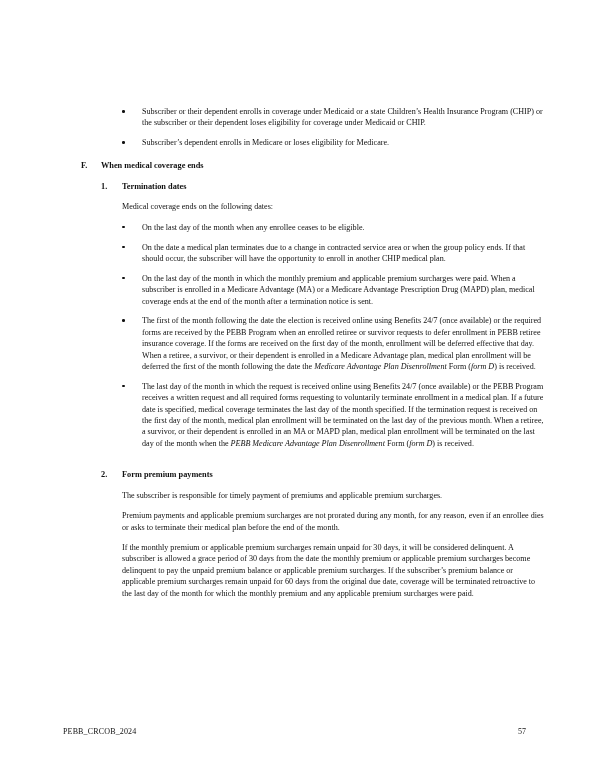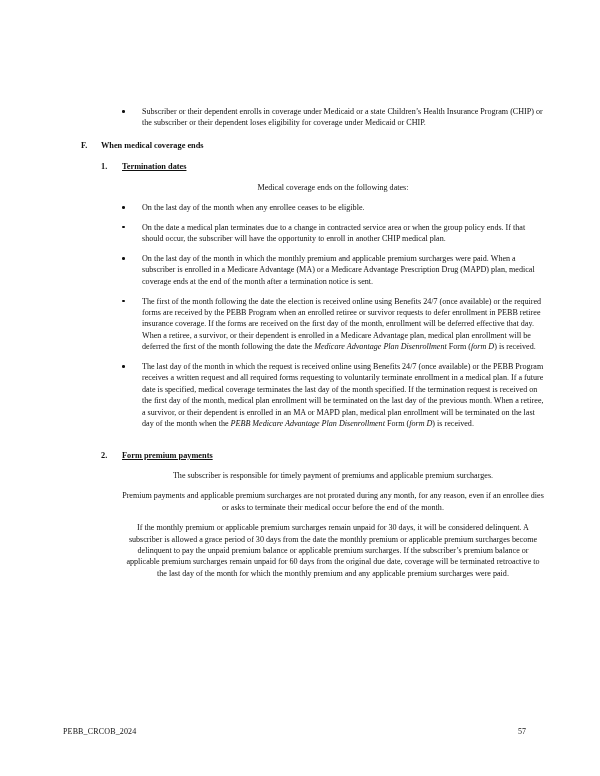--- a/index.html
+++ b/index.html
@@ -33,21 +33,21 @@
     left: 81px;
     top: 62px;
     width: 463px;
     margin-top: 44px;
   }
 
   
   .body-text {
     font-size: 8.1px;
     line-height: 11.4px;
-    text-align: center;
+    text-align: left;
     margin: 0;
   }
 
   
   .bullets {
     list-style: none;
     margin: 0;
     padding: 0;
   }
   .bullets > li {
@@ -109,21 +109,20 @@
     margin: 0 0 0 20px;
   }
   .heading-numbered .lbl {
     position: absolute;
     left: 0;
     top: 0;
   }
   .heading-numbered .txt {
     display: block;
     padding-left: 21px;
-    text-decoration: underline;
   }
 
   
   .para-lvl2 {
     margin-left: 41px;
     width: 422px;
   }
   .sp-9  { height: 9px; }
   .sp-10 { height: 10px; }
   .sp-11 { height: 11px; }
@@ -151,20 +150,24 @@
 
 <div class="page">
 
   <div class="content">
 
     <ul class="bullets bullets-lvl1">
       <li>
         <span class="bullet-dot"></span>
         <span class="bullet-text">Subscriber or their dependent enrolls in coverage under Medicaid or a state Children’s Health Insurance Program (CHIP) or the subscriber or their dependent loses eligibility for coverage under Medicaid or CHIP.</span>
       </li>
+      <li>
+        <span class="bullet-dot"></span>
+        <span class="bullet-text">Subscriber’s dependent enrolls in Medicare or loses eligibility for Medicare.</span>
+      </li>
     </ul>
 
     <div class="sp-11"></div>
 
     <div class="heading-lettered">
       <span class="lbl">F.</span>
       <span class="txt">When medical coverage ends</span>
     </div>
 
     <div class="sp-10"></div>
@@ -217,21 +220,21 @@
 
     <div class="sp-9"></div>
 
     <div class="para-lvl2">
       <p class="body-text">The subscriber is responsible for timely payment of premiums and applicable premium surcharges.</p>
     </div>
 
     <div class="sp-9"></div>
 
     <div class="para-lvl2">
-      <p class="body-text">Premium payments and applicable premium surcharges are not prorated during any month, for any reason, even if an enrollee dies or asks to terminate their medical occur before the end of the month.</p>
+      <p class="body-text">Premium payments and applicable premium surcharges are not prorated during any month, for any reason, even if an enrollee dies or asks to terminate their medical plan before the end of the month.</p>
     </div>
 
     <div class="sp-9"></div>
 
     <div class="para-lvl2">
       <p class="body-text">If the monthly premium or applicable premium surcharges remain unpaid for 30 days, it will be considered delinquent. A subscriber is allowed a grace period of 30 days from the date the monthly premium or applicable premium surcharges become delinquent to pay the unpaid premium balance or applicable premium surcharges. If the subscriber’s premium balance or applicable premium surcharges remain unpaid for 60 days from the original due date, coverage will be terminated retroactive to the last day of the month for which the monthly premium and any applicable premium surcharges were paid.</p>
     </div>
 
   </div>
 

